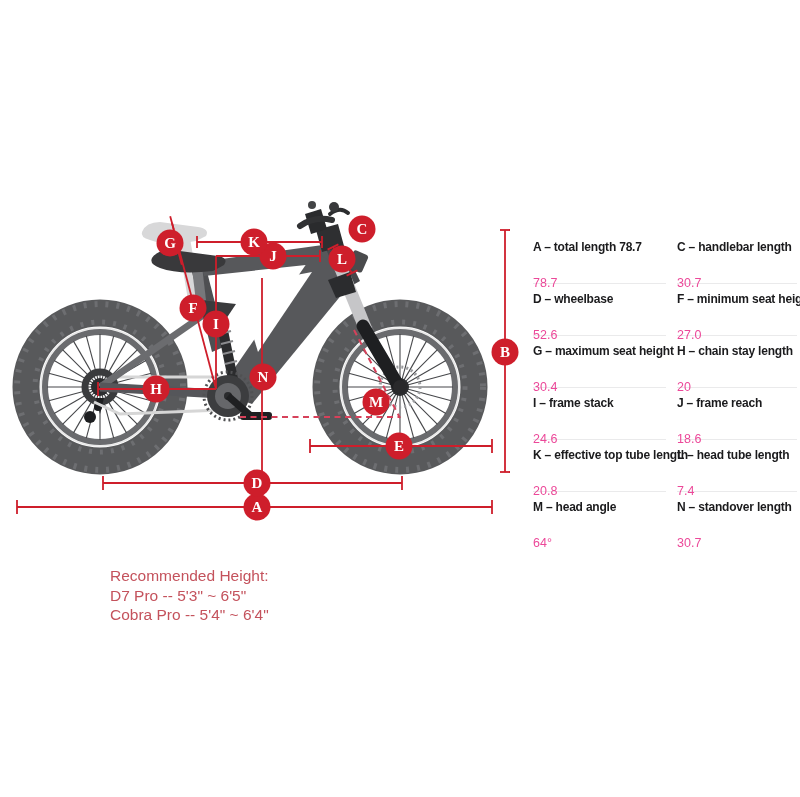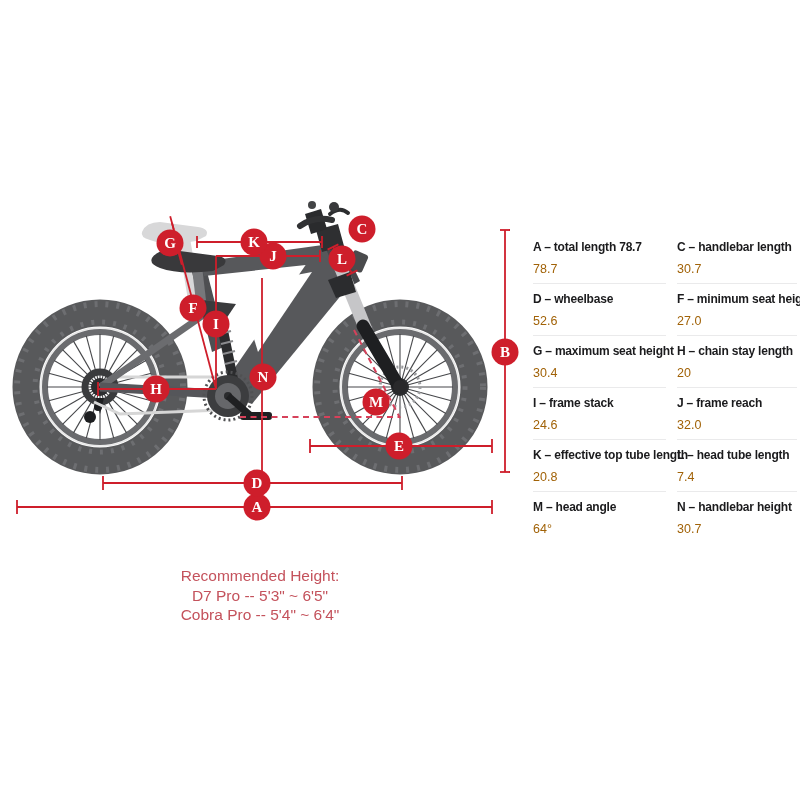--- a/index.html
+++ b/index.html
@@ -7,24 +7,24 @@
           font-family:"Liberation Sans",sans-serif;}
   svg{position:absolute;left:0;top:0;}
 
   
   .spec-table{position:absolute;left:533px;top:240px;width:264px;
               display:grid;grid-template-columns:133px 120px;column-gap:11px;}
   .spec-cell{height:43px;border-bottom:1px solid #eaeaeb;margin-bottom:8px;}
   .spec-cell.last{border-bottom:none;}
   .spec-label{font-size:12px;font-weight:700;letter-spacing:-0.2px;color:#1b1b1d;
               white-space:nowrap;line-height:14px;}
-  .spec-value{font-size:12.5px;color:#a16207;margin-top:8px;line-height:15px;}
+  .spec-value{font-size:12.5px;color:#ec4899;margin-top:22px;line-height:15px;}
 
   
-  .footer{position:absolute;left:110px;top:566px;width:300px;text-align:center;
+  .footer{position:absolute;left:110px;top:566px;width:300px;
           color:#c4525c;font-size:15.5px;line-height:19.6px;}
 
   .badge-letter{font-family:"Liberation Serif",serif;font-weight:bold;font-size:15px;fill:#ffffff;}
 </style>
 </head>
 <body>
 
 <div class="canvas">
 
 <svg width="800" height="797" viewBox="0 0 800 797">
@@ -254,36 +254,36 @@
   <div class="spec-cell">
     <div class="spec-label">H – chain stay length</div>
     <div class="spec-value">20</div>
   </div>
   <div class="spec-cell">
     <div class="spec-label">I – frame stack</div>
     <div class="spec-value">24.6</div>
   </div>
   <div class="spec-cell">
     <div class="spec-label">J – frame reach</div>
-    <div class="spec-value">32.0</div>
+    <div class="spec-value">18.6</div>
   </div>
   <div class="spec-cell">
     <div class="spec-label">K – effective top tube length</div>
     <div class="spec-value">20.8</div>
   </div>
   <div class="spec-cell">
     <div class="spec-label">L – head tube length</div>
     <div class="spec-value">7.4</div>
   </div>
   <div class="spec-cell last">
     <div class="spec-label">M – head angle</div>
     <div class="spec-value">64°</div>
   </div>
   <div class="spec-cell last">
-    <div class="spec-label">N – handlebar height</div>
+    <div class="spec-label">N – standover length</div>
     <div class="spec-value">30.7</div>
   </div>
 </div>
 
 <div class="footer">
   <div>Recommended Height:</div>
   <div>D7 Pro -- 5'3" ~ 6'5"</div>
   <div>Cobra Pro -- 5'4" ~ 6'4"</div>
 </div>
 

